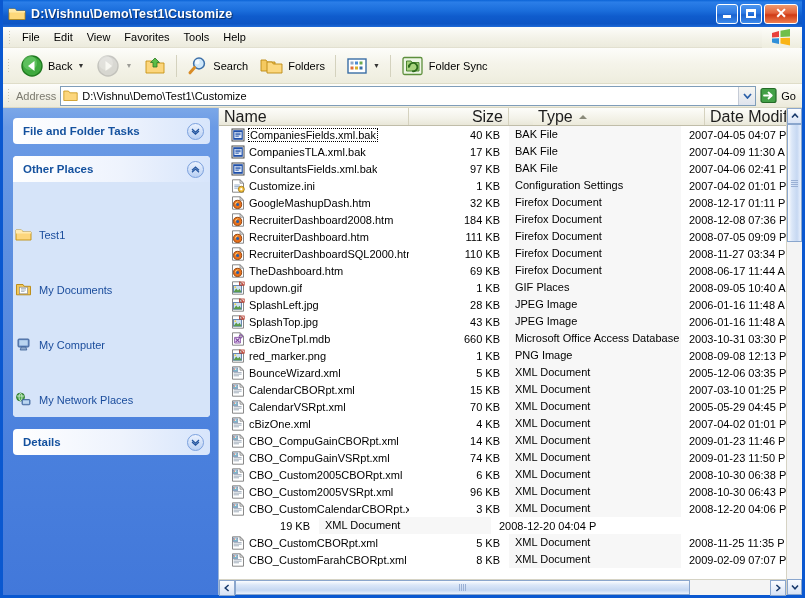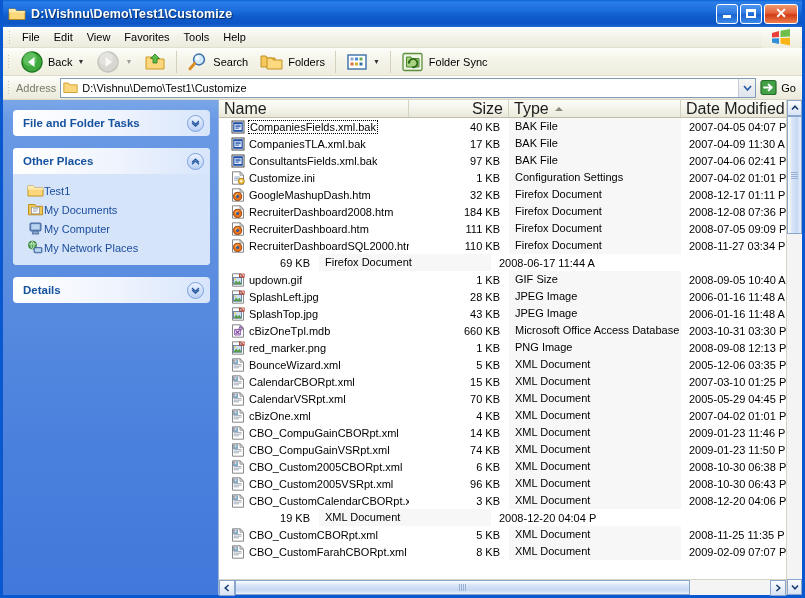--- a/index.html
+++ b/index.html
@@ -86,21 +86,21 @@
   }
   .winflag-box {
     position: absolute; right: 2px; top: 0px;
     width: 38px; height: 21px;
     display: flex; align-items: center; justify-content: center;
     background: linear-gradient(to bottom,#fdfdfa,#eeedde);
   }
 
   
   .toolbar {
-    height: 28px;
+    height: 36px;
     background: linear-gradient(to bottom, #fdfdfa 0%, #f5f4ea 45%, #eeedde 100%);
     display: flex;
     align-items: center;
     padding-left: 3px;
     border-bottom: 1px solid #dfddc9;
     flex: 0 0 auto;
   }
   .tb-btn {
     display: flex; align-items: center; gap: 4px;
     height: 30px; padding: 0 5px;
@@ -165,23 +165,24 @@
   .chev {
     width: 17px; height: 17px; border-radius: 50%;
     background: linear-gradient(to bottom, #ebf2fe, #b9d0f3);
     border: 1px solid #7ba0dd;
     display: flex; align-items: center; justify-content: center;
     color: #23559f; font-size: 9px; line-height: 1;
     cursor: pointer;
   }
   .panel-body { background: #d6e4f9; padding: 7px 0 8px 0; }
   .place {
-    display: flex; align-items: center; 
-    padding: 2px 8px 2px 14px;
+    display: flex; align-items: center; gap: 7px;
+    padding: 2px 8px 2px 2px;
     cursor: pointer;
+    margin-top: 36px;
   }
   .place span.lbl { color: #1a4c9c; font-size: 11px; }
 
   
   .filelist-wrap {
     flex: 1 1 auto;
     background: #fff;
     display: flex; flex-direction: column;
     min-width: 0;
     border-left: 1px solid #9db6d8;
@@ -201,21 +202,21 @@
     display: flex; align-items: center;
     padding: 0 5px;
     border-right: 1px solid #d5d2bf;
     cursor: pointer;
     overflow: hidden; white-space: nowrap;
     position: relative;
   }
   .lv-th.sorted { background: linear-gradient(to bottom,#fdfdfa,#eceadb); }
   .th-name { width: 190px; flex: 0 0 190px; }
   .th-size { width: 100px; flex: 0 0 100px; justify-content: flex-end; }
-  .th-type { width: 172px; flex: 0 0 172px; gap: 6px; }
+  .th-type { width: 172px; flex: 0 0 172px; gap: 6px; margin-left: 24px; }
   .th-date { flex: 1 1 auto; }
   .sort-arrow {
     width: 0; height: 0;
     border-left: 4px solid transparent;
     border-right: 4px solid transparent;
     border-bottom: 4px solid #8a8a7a;
   }
   .lv-rows {
     flex: 1 1 auto;
     position: relative;
@@ -634,39 +635,49 @@
                 <path d="M4.1 7.6 a3.1 3.1 0 0 1 5.2 -1.1 a2.6 2.6 0 0 0 -4.2 2.6 z" fill="#ffd37a"></path>
                 <circle cx="6.6" cy="8.4" r="1.5" fill="#2a5fa8"></circle>
               </svg>
               <span class="fname">RecruiterDashboardSQL2000.htm</span>
             </div>
             <div class="c-size">110 KB</div>
             <div class="c-type">Firefox Document</div>
             <div class="c-date">2008-11-27 03:34 P</div>
           </div>
           <div class="row">
+            <div class="c-name">
+              <svg class="ficon" viewBox="0 0 14 14">
+                <path d="M1.5 .8 H9 L12.5 4.2 V13.2 H1.5 Z" fill="#ffffff" stroke="#7a7a7a" stroke-width=".9"></path>
+                <path d="M9 .8 L9 4.2 L12.5 4.2 Z" fill="#e4e4e4" stroke="#7a7a7a" stroke-width=".7"></path>
+                <circle cx="6.6" cy="8.4" r="4.1" fill="#e8721d" stroke="#8c3d06" stroke-width=".9"></circle>
+                <path d="M4.1 7.6 a3.1 3.1 0 0 1 5.2 -1.1 a2.6 2.6 0 0 0 -4.2 2.6 z" fill="#ffd37a"></path>
+                <circle cx="6.6" cy="8.4" r="1.5" fill="#2a5fa8"></circle>
+              </svg>
+              <span class="fname">TheDashboard.htm</span>
+            </div>
             <div class="c-size">69 KB</div>
             <div class="c-type">Firefox Document</div>
             <div class="c-date">2008-06-17 11:44 A</div>
           </div>
           <div class="row">
             <div class="c-name">
               <svg class="ficon" viewBox="0 0 14 14">
                 <path d="M1.5 .8 H9 L12.5 4.2 V13.2 H1.5 Z" fill="#ffffff" stroke="#7a7a7a" stroke-width=".9"></path>
                 <path d="M9 .8 L9 4.2 L12.5 4.2 Z" fill="#e4e4e4" stroke="#7a7a7a" stroke-width=".7"></path>
                 <rect x="2.4" y="4.6" width="8.2" height="6.6" fill="#cfe2f5" stroke="#4a6f9e" stroke-width=".8"></rect>
                 <path d="M2.4 11.2 L5.2 7.4 L7 9.4 L8.6 7.8 L10.6 11.2 Z" fill="#5a9b4a"></path>
                 <circle cx="4.3" cy="6.2" r=".9" fill="#f2d24a"></circle>
                 <path d="M10.5 1.2 L13 3.7 L10.5 3.7 Z" fill="#d63a2a"></path>
                 <rect x="8.6" y="1" width="4.6" height="3.2" fill="none" stroke="#b03020" stroke-width=".8"></rect>
               </svg>
               <span class="fname">updown.gif</span>
             </div>
             <div class="c-size">1 KB</div>
-            <div class="c-type">GIF Size</div>
+            <div class="c-type">GIF Places</div>
             <div class="c-date">2008-09-05 10:40 A</div>
           </div>
           <div class="row">
             <div class="c-name">
               <svg class="ficon" viewBox="0 0 14 14">
                 <path d="M1.5 .8 H9 L12.5 4.2 V13.2 H1.5 Z" fill="#ffffff" stroke="#7a7a7a" stroke-width=".9"></path>
                 <path d="M9 .8 L9 4.2 L12.5 4.2 Z" fill="#e4e4e4" stroke="#7a7a7a" stroke-width=".7"></path>
                 <rect x="2.4" y="4.6" width="8.2" height="6.6" fill="#cfe2f5" stroke="#4a6f9e" stroke-width=".8"></rect>
                 <path d="M2.4 11.2 L5.2 7.4 L7 9.4 L8.6 7.8 L10.6 11.2 Z" fill="#5a9b4a"></path>
                 <circle cx="4.3" cy="6.2" r=".9" fill="#f2d24a"></circle>

